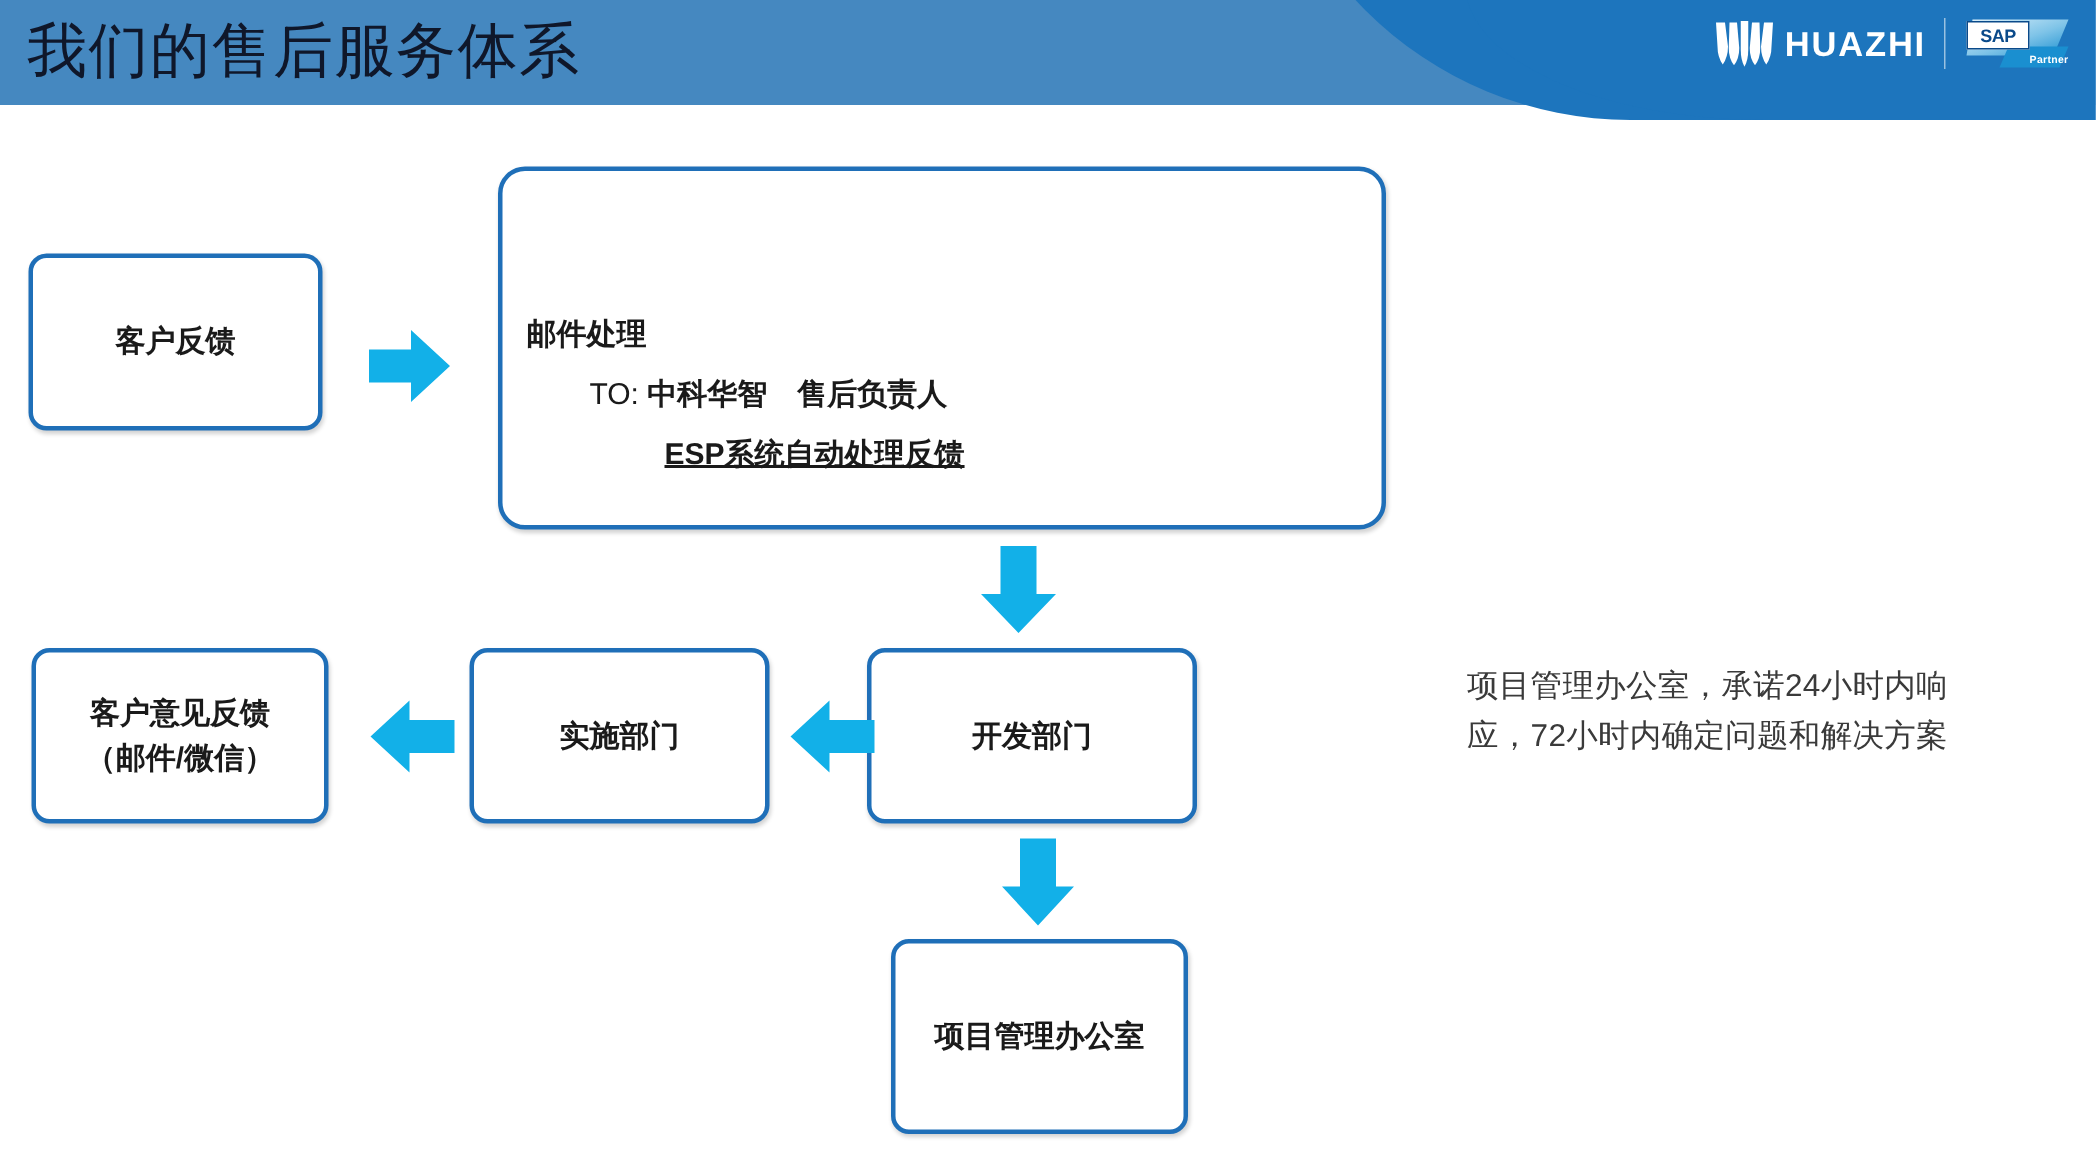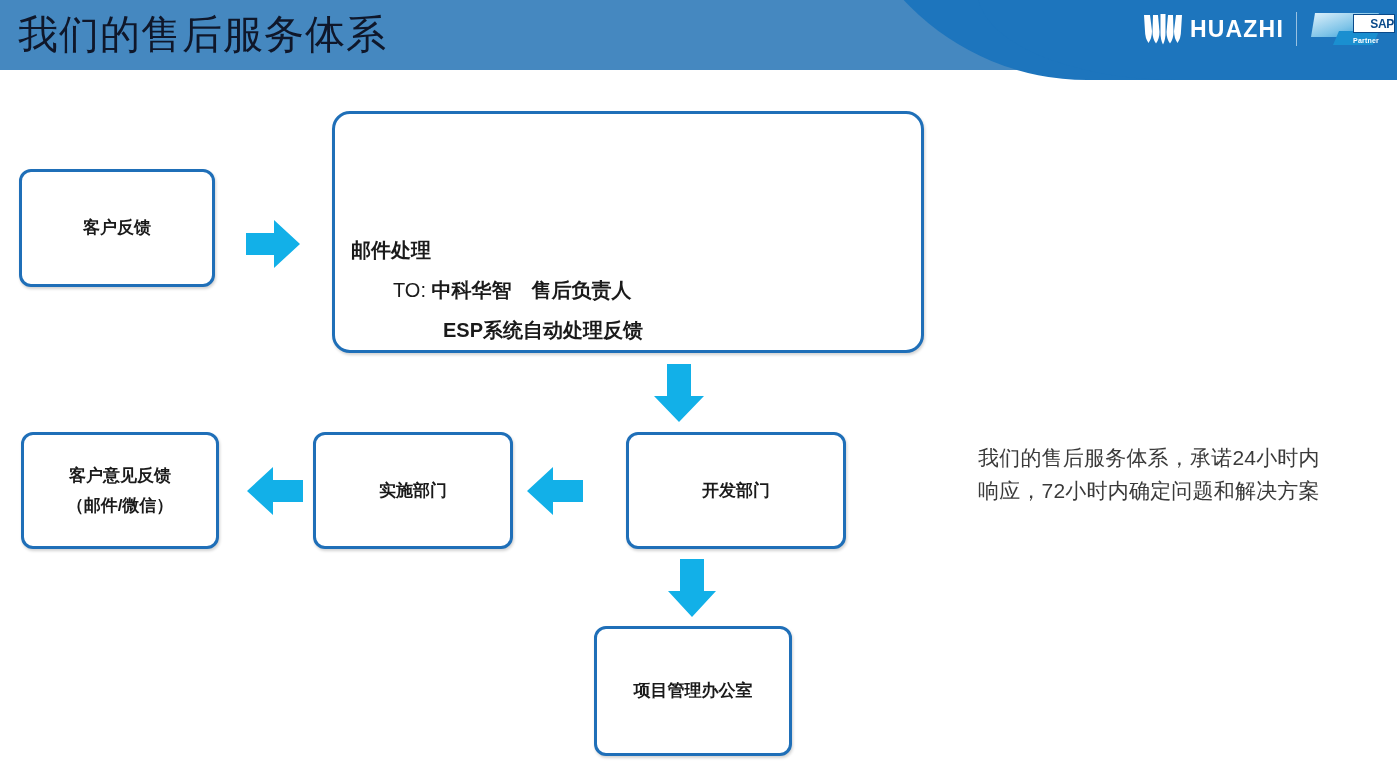--- a/index.html
+++ b/index.html
@@ -84,22 +84,21 @@
     height: 36px;
   }
   .sap-box {
     position: absolute;
     left: 2px; top: 3px;
     width: 40px; height: 17px;
     background: #ffffff;
     border: 1px solid #0a4a8a;
     display: flex;
     align-items: center;
-    justify-content: flex-end;
-    margin-left: 42px;
+    justify-content: center;
   }
   .sap-box span {
     font-size: 12px;
     font-weight: bold;
     color: #0a4a8a;
     letter-spacing: -0.3px;
     line-height: 12px;
   }
   .sap-partner-text {
     position: absolute;
@@ -116,36 +115,36 @@
     box-sizing: border-box;
     background: #ffffff;
     border: 3px solid #1f6fb8;
     border-radius: 12px;
     display: flex;
     flex-direction: column;
     align-items: center;
     justify-content: center;
     color: #1a1a1a;
     font-weight: bold;
-    font-size: 17px;
+    font-size: 20px;
     line-height: 30px;
     text-align: center;
     box-shadow: 1px 2px 3px rgba(0,0,0,0.18);
   }
   .flow-box.big {
     align-items: flex-start;
-    justify-content: flex-end;
+    justify-content: center;
     border-radius: 18px;
     padding: 62px 0 0 16px;
     text-align: left;
     font-size: 20px;
     line-height: 40px;
   }
   .line-indent-1 { padding-left: 42px; }
-  .line-indent-2 { padding-left: 92px; }
+  .line-indent-2 { padding-left: 92px; text-decoration: underline; }
   .regular { font-weight: normal; }
 
   
   .arrow { position: absolute; }
   .arrow svg { display: block; }
 
   
   .note {
     position: absolute;
     color: #3a3a3a;
@@ -212,21 +211,21 @@
   </div>
   <div class="line-indent-2">ESP系统自动处理反馈</div>
 </div>
 
 <div class="arrow" style="left:650px; top:362px;">
   <svg width="58" height="62" viewBox="0 0 58 62">
     <polygon points="17,2 41,2 41,34 54,34 29,60 4,34 17,34" fill="#12b0e8"></polygon>
   </svg>
 </div>
 
-<div class="flow-box" style="left:626px; top:432px; width:220px; height:117px;">
+<div class="flow-box" style="left:578px; top:432px; width:220px; height:117px;">
   <div>开发部门</div>
 </div>
 
 <div class="arrow" style="left:525px; top:462px;">
   <svg width="60" height="58" viewBox="0 0 60 58">
     <polygon points="2,29 28,5 28,18 58,18 58,40 28,40 28,53" fill="#12b0e8"></polygon>
   </svg>
 </div>
 
 <div class="flow-box" style="left:313px; top:432px; width:200px; height:117px;">
@@ -247,13 +246,13 @@
 <div class="arrow" style="left:664px; top:557px;">
   <svg width="56" height="62" viewBox="0 0 56 62">
     <polygon points="16,2 40,2 40,34 52,34 28,60 4,34 16,34" fill="#12b0e8"></polygon>
   </svg>
 </div>
 
 <div class="flow-box" style="left:594px; top:626px; width:198px; height:130px;">
   <div>项目管理办公室</div>
 </div>
 
-<div class="note" style="left:978px; top:441px; width:360px;">我们的售后服务体系，承诺24小时内响应，72小时内确定问题和解决方案</div>
+<div class="note" style="left:978px; top:441px; width:360px;">项目管理办公室，承诺24小时内响应，72小时内确定问题和解决方案</div>
 
 </body></html>

